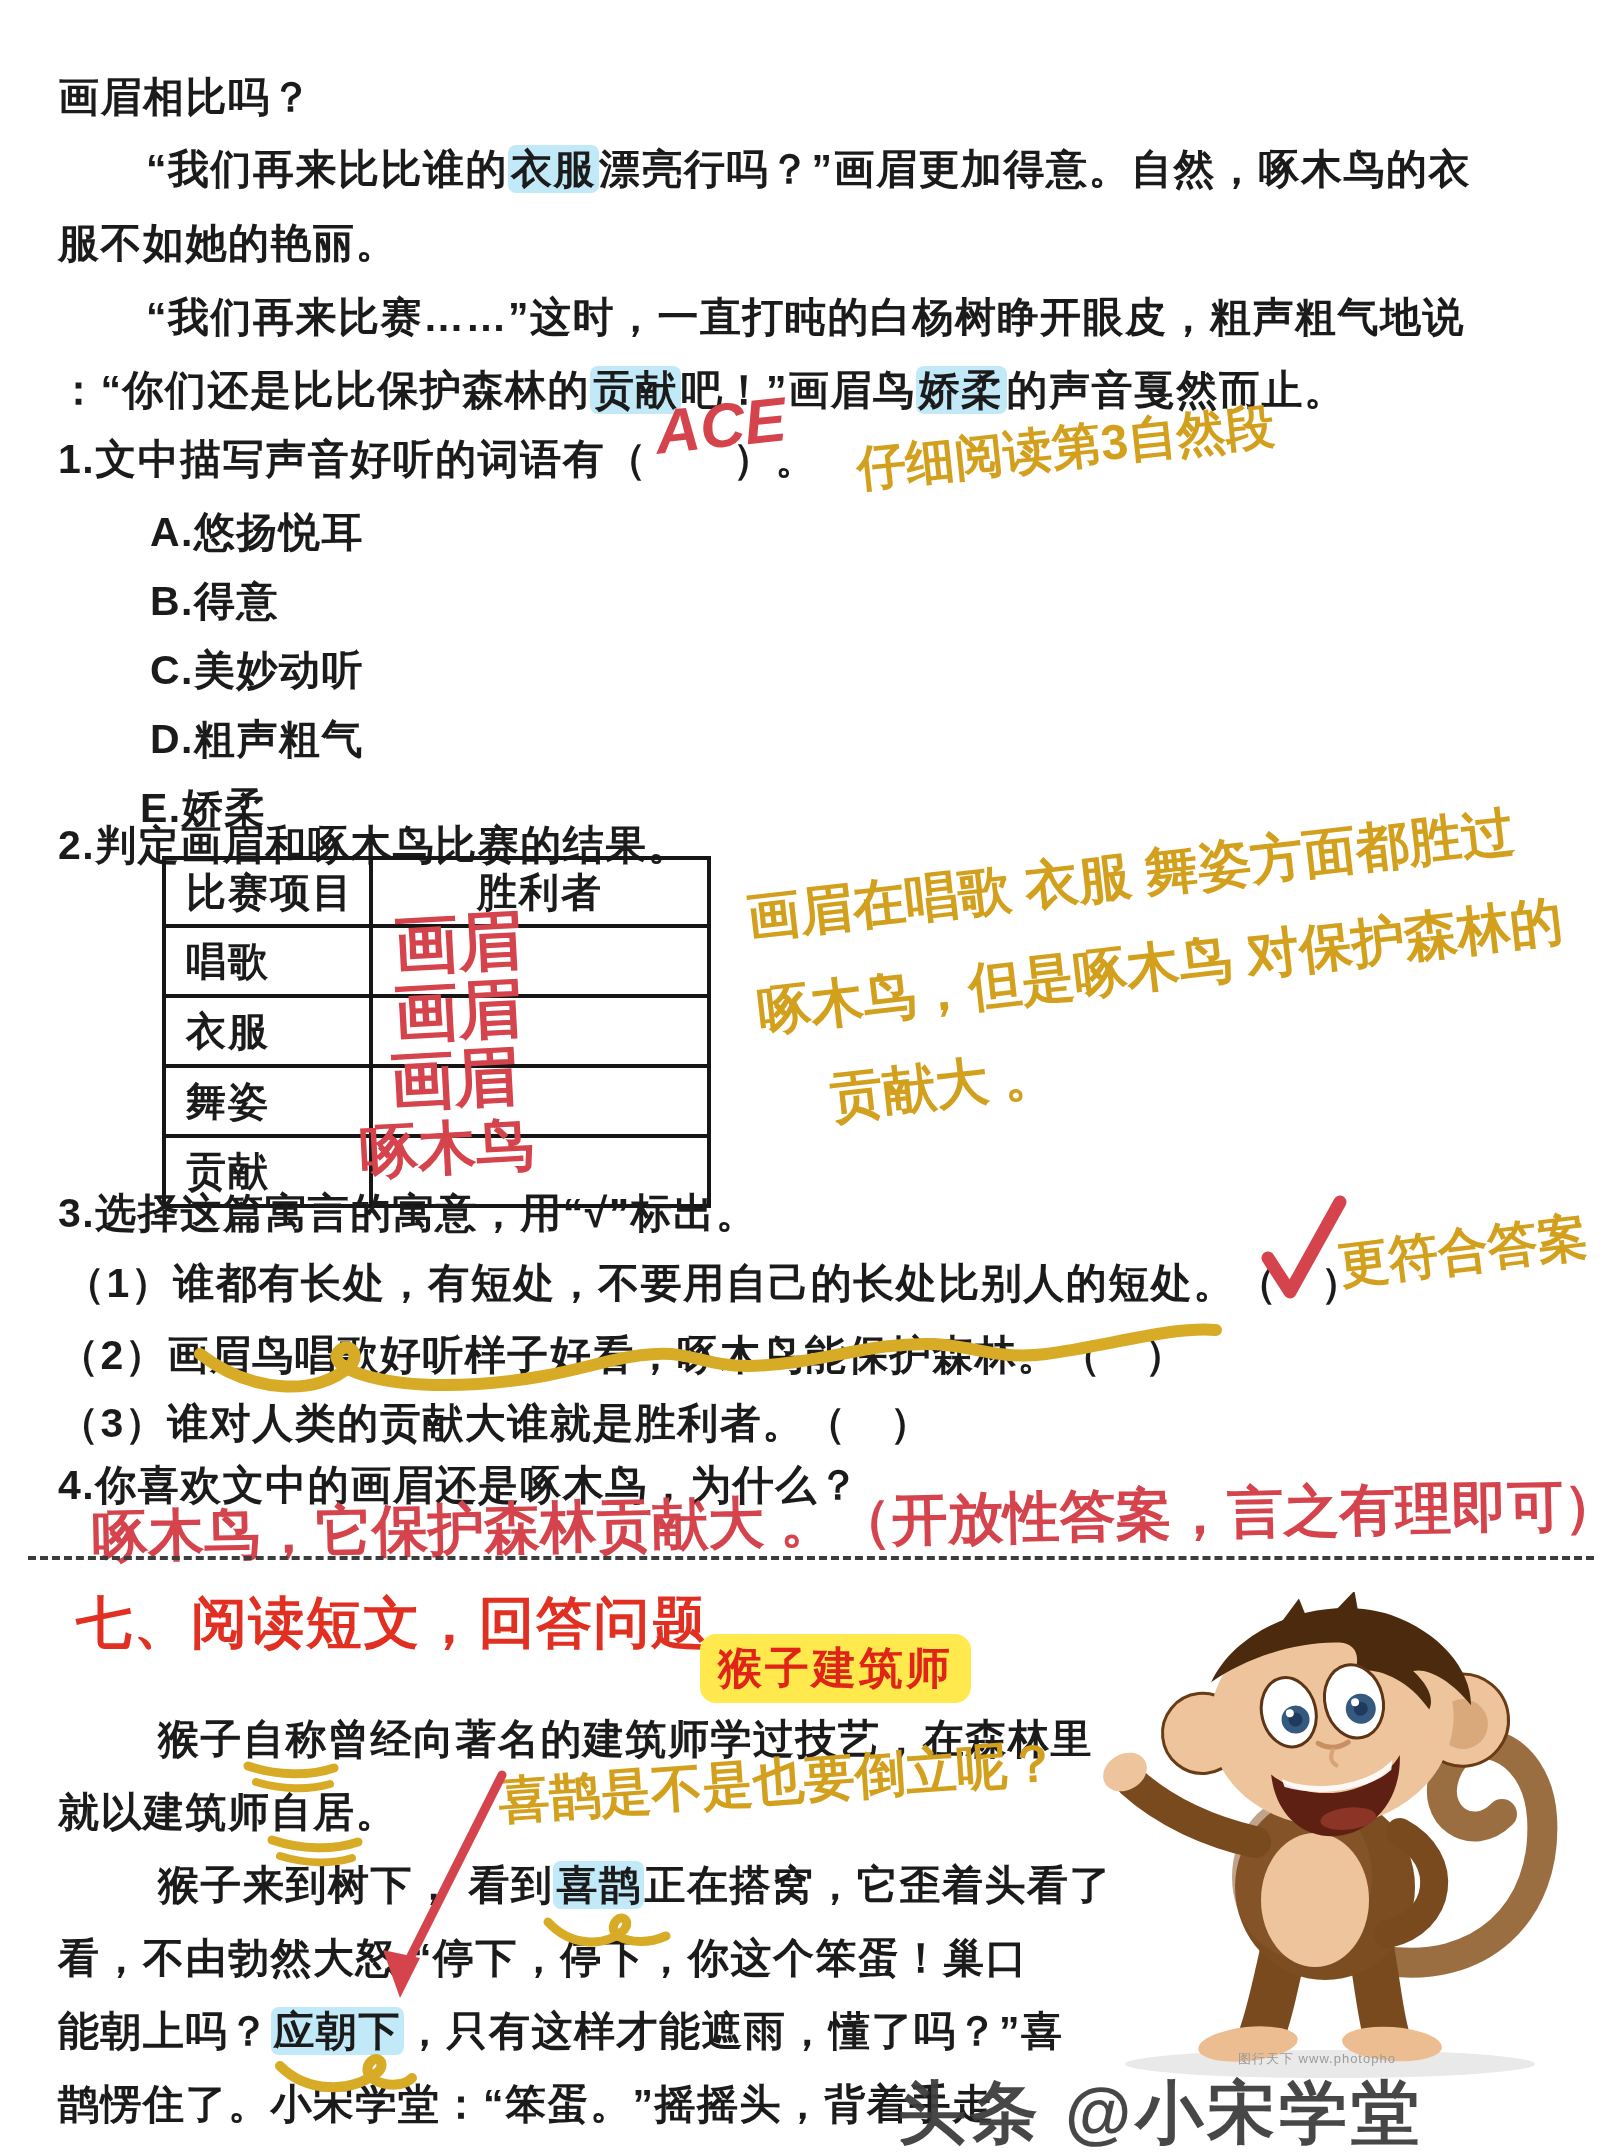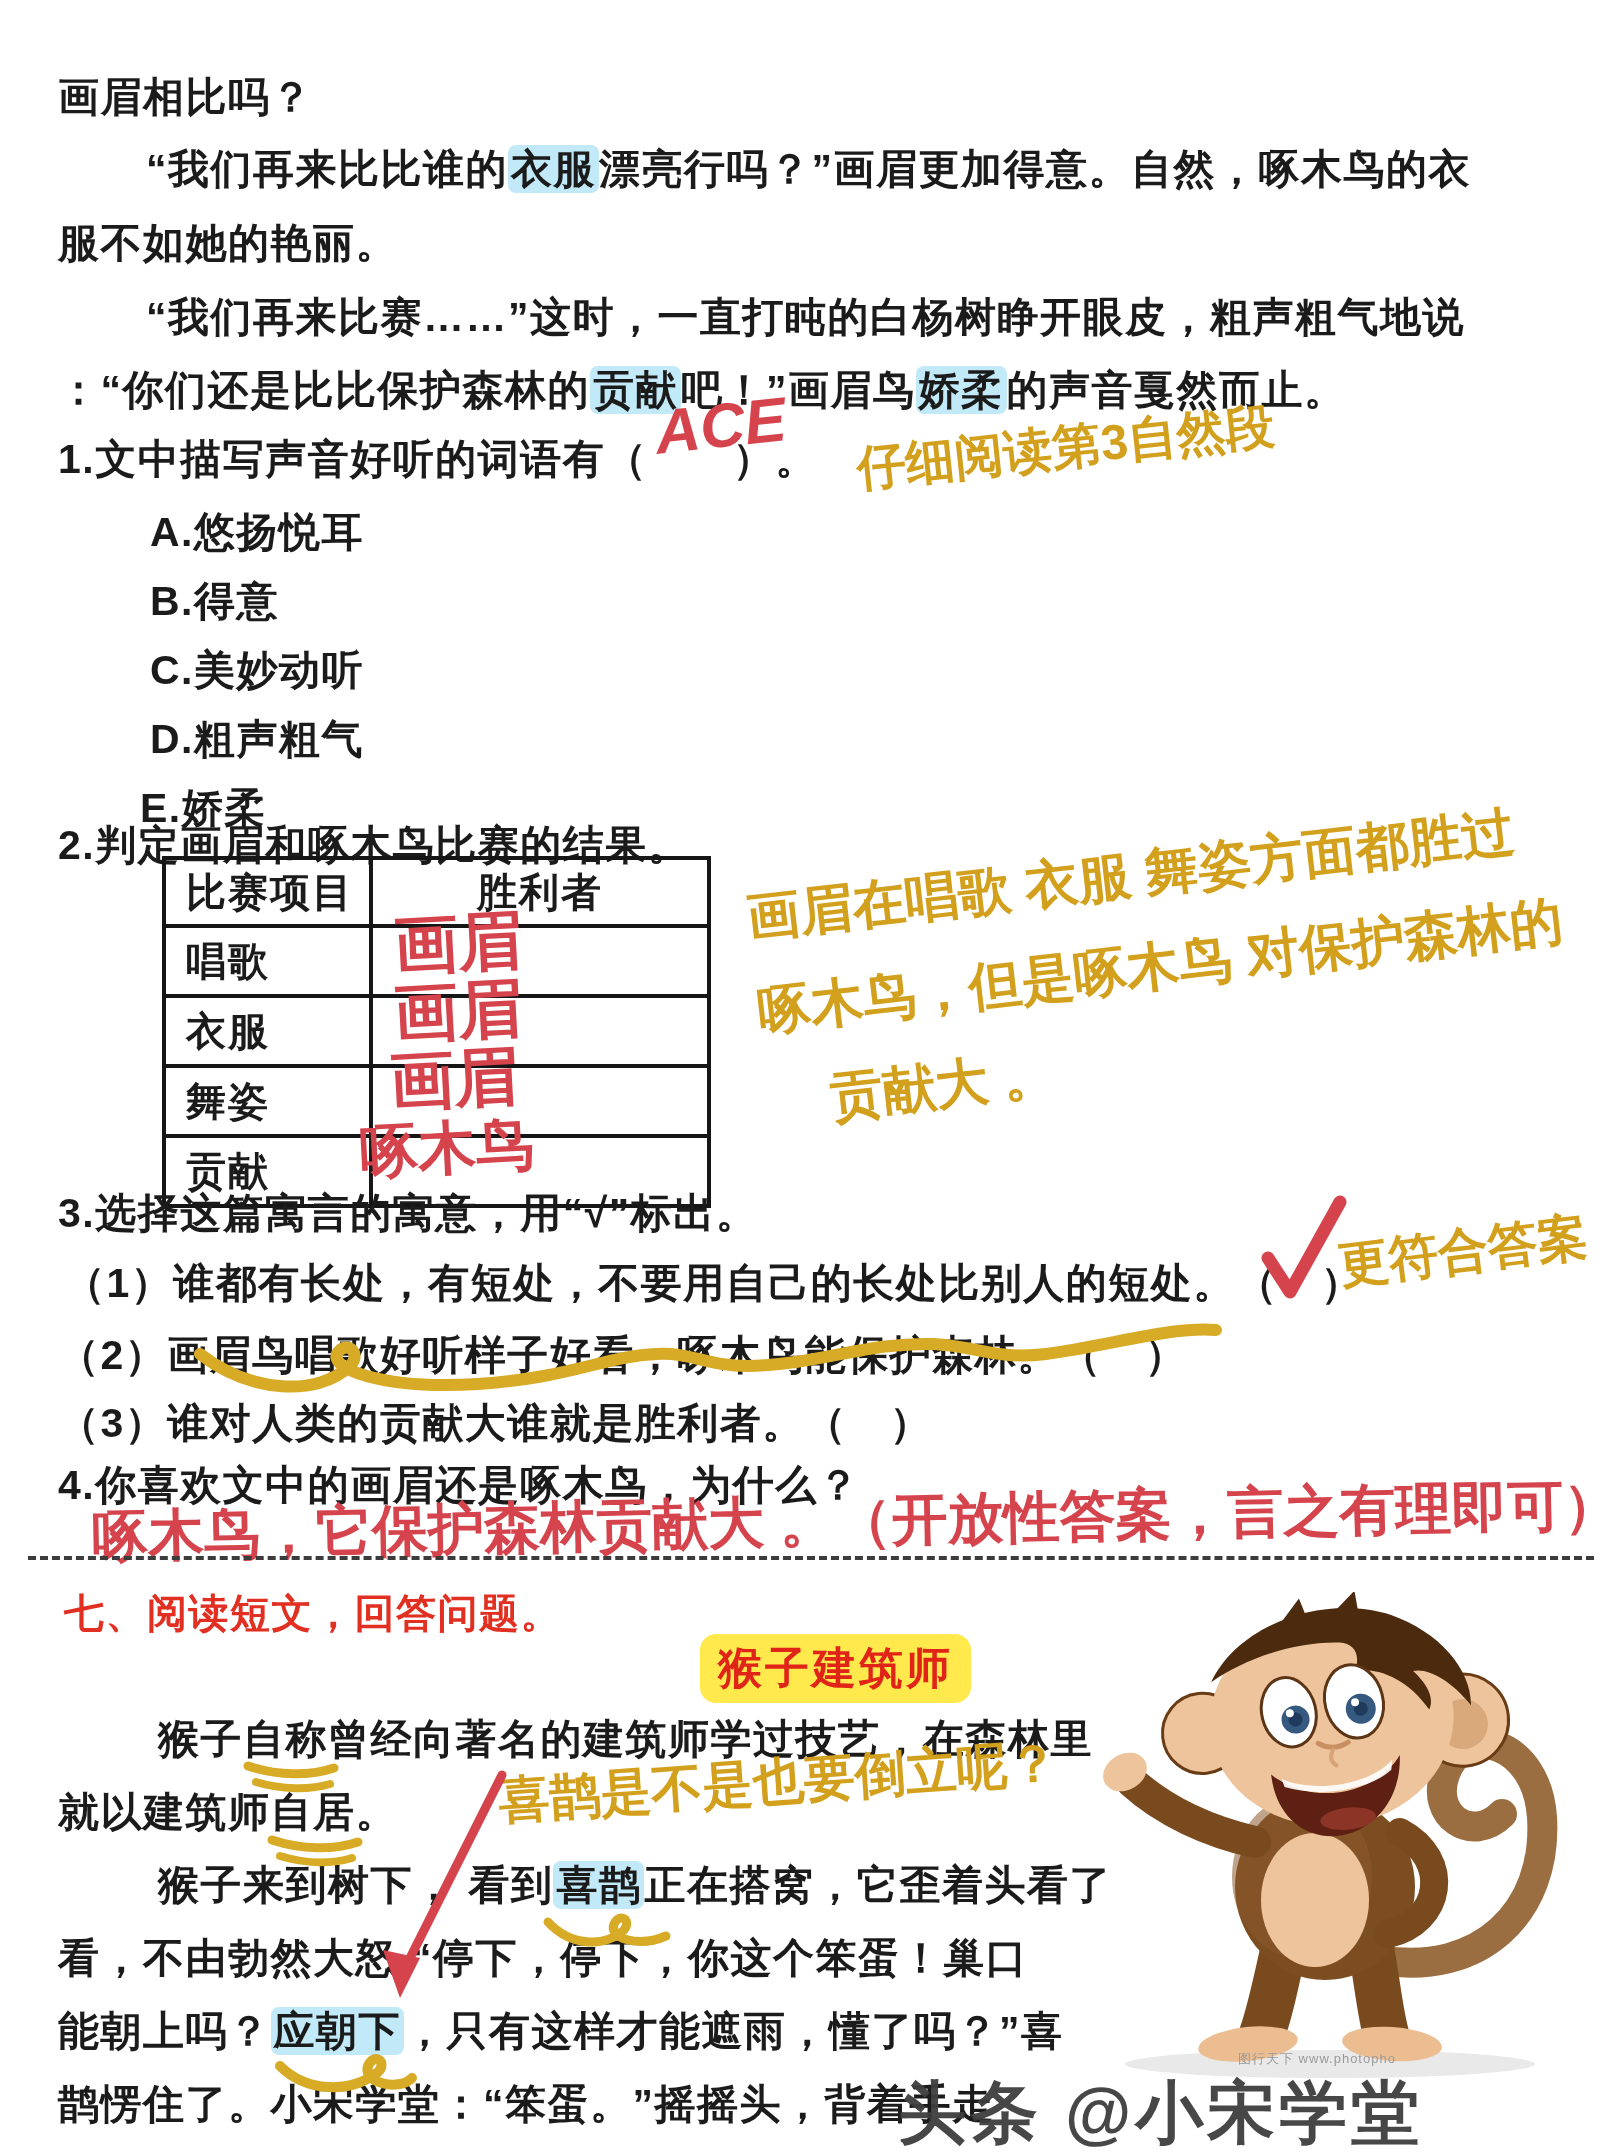--- a/index.html
+++ b/index.html
@@ -95,21 +95,21 @@
   <div class="L" style="left:58px;top:1186px">3.选择这篇寓言的寓意，用“√”标出。</div>
   <div class="L" style="left:64px;top:1256px">（1）谁都有长处，有短处，不要用自己的长处比别人的短处。（　）</div>
   <div class="L" style="left:58px;top:1328px">（2）画眉鸟唱歌好听样子好看，啄木鸟能保护森林。（　）</div>
   <div class="L" style="left:58px;top:1396px">（3）谁对人类的贡献大谁就是胜利者。（　）</div>
   <div class="hw hwy" style="left:1338px;top:1218px;font-size:50px;transform:rotate(-7deg)">更符合答案</div>
 
   <div class="L" style="left:58px;top:1458px">4.你喜欢文中的画眉还是啄木鸟，为什么？</div>
   <div class="hw hwr" style="left:92px;top:1484px;font-size:56px;transform:rotate(-1.2deg)">啄木鸟，它保护森林贡献大 。（开放性答案，言之有理即可）</div>
   <div class="dash"></div>
 
-  <div class="L red" style="left:64px;top:1586px;font-size:40px">七、阅读短文，回答问题。</div>
+  <div class="L red" style="left:76px;top:1586px;font-size:56px">七、阅读短文，回答问题。</div>
   <div class="pill">猴子建筑师</div>
 
   <div class="L" style="left:158px;top:1712px"><span>猴子</span><span>自称</span><span>曾经向著名的建筑师学过技艺，在森林里</span></div>
   <div class="L" style="left:58px;top:1785px"><span>就以建筑师</span><span>自居</span><span>。</span></div>
 
   <div class="hw hwy" style="left:498px;top:1748px;font-size:51px;transform:rotate(-4deg)">喜鹊是不是也要倒立呢？</div>
 
   <div class="L" style="left:158px;top:1858px"><span>猴子来到树下， 看到</span><span class="hl">喜鹊</span><span>正在搭窝，它歪着头看了</span></div>
   <div class="L" style="left:58px;top:1931px">看，不由勃然大怒 “停下，停下，你这个笨蛋！巢口</div>
   <div class="L" style="left:58px;top:2004px"><span>能朝上吗？</span><span class="hl">应朝下</span><span>，只有这样才能遮雨，懂了吗？”喜</span></div>

